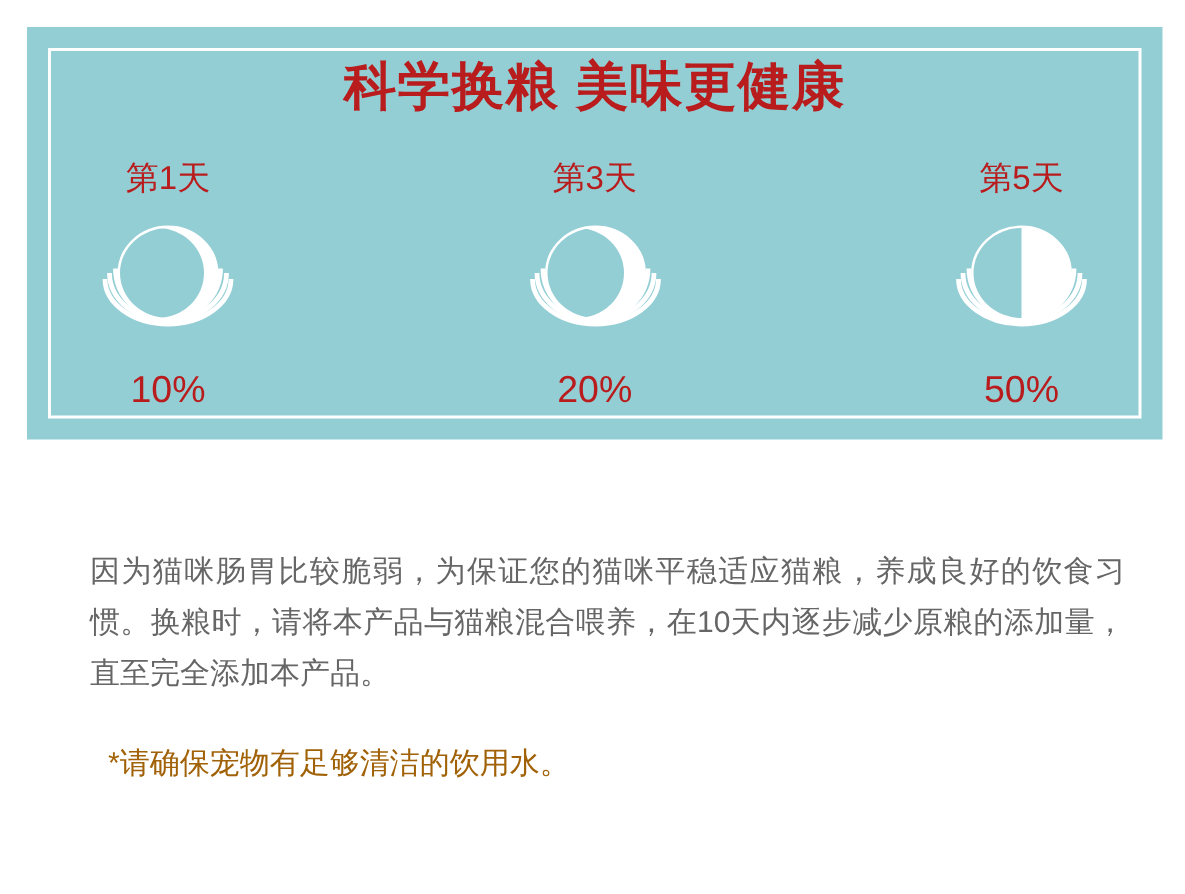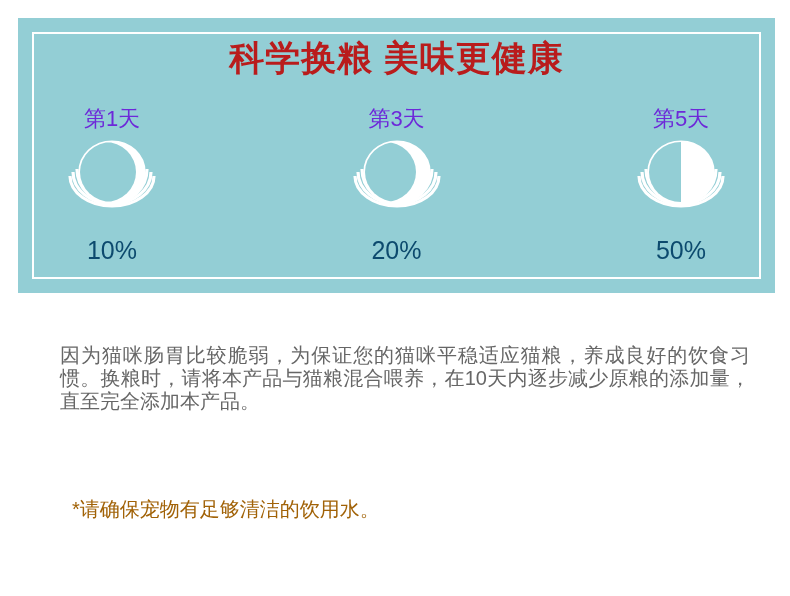--- a/index.html
+++ b/index.html
@@ -66,48 +66,48 @@
     justify-content: space-between;
     align-items: flex-start;
   }
   .step {
     width: 140px;
     display: flex;
     flex-direction: column;
     align-items: center;
   }
   .step-day {
-    color: #6d28d9;
+    color: #b91c1c;
     font-size: 22px;
     line-height: 30px;
-    margin-bottom: 4px;
+    margin-bottom: 14px;
     white-space: nowrap;
   }
   .step-bowl {
     width: 108px;
     height: 92px;
     display: block;
   }
   .step-pct {
-    color: #0c4a6e;
+    color: #b91c1c;
     font-size: 25px;
     line-height: 32px;
     margin-top: 4px;
     white-space: nowrap;
   }
 
   
   .body-text {
     position: absolute;
     left: 60px;
-    top: 344px;
+    top: 364px;
     width: 690px;
     color: #666666;
     font-size: 20px;
-    line-height: 23px;
+    line-height: 34px;
     text-align: justify;
   }
   .footnote {
     position: absolute;
     left: 72px;
     top: 493px;
     width: 660px;
     color: #a16207;
     font-size: 20px;
     line-height: 32px;

